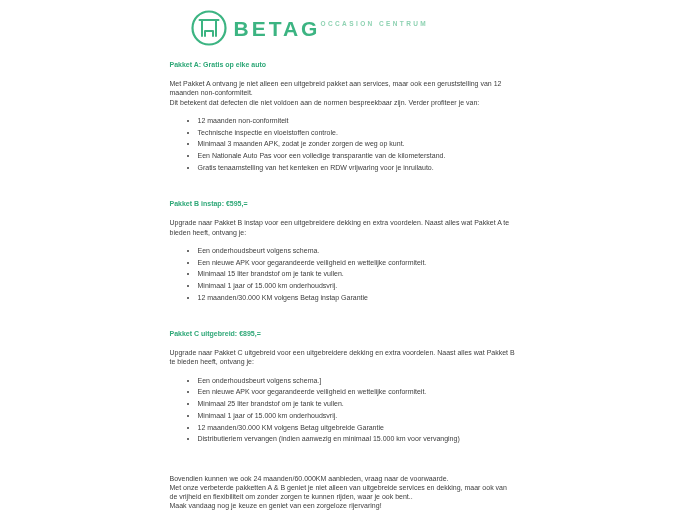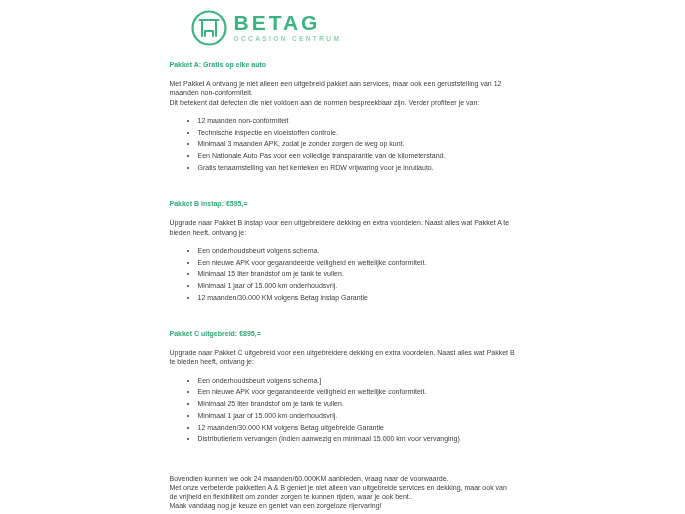--- a/index.html
+++ b/index.html
@@ -24,21 +24,21 @@
   
   .logo {
     display: flex;
     align-items: center;
     gap: 6px;
     margin-left: 20px;
     margin-bottom: 12px;
     height: 40px;
   }
   .logo-icon svg { display: block; }
-  .logo-text { display: flex; flex-direction: column; justify-content: center; }
+  .logo-text { display: flex; flex-direction: row; justify-content: center; }
   .logo-brand {
     font-size: 21px;
     font-weight: bold;
     color: #3cb482;
     letter-spacing: 3px;
     line-height: 1;
   }
   .logo-sub {
     font-size: 6.5px;
     font-weight: bold;

